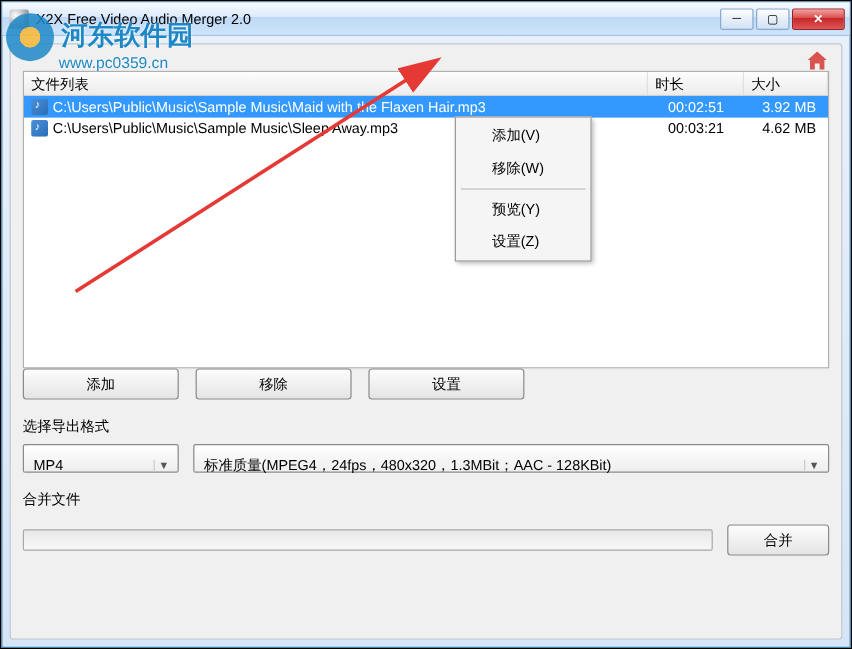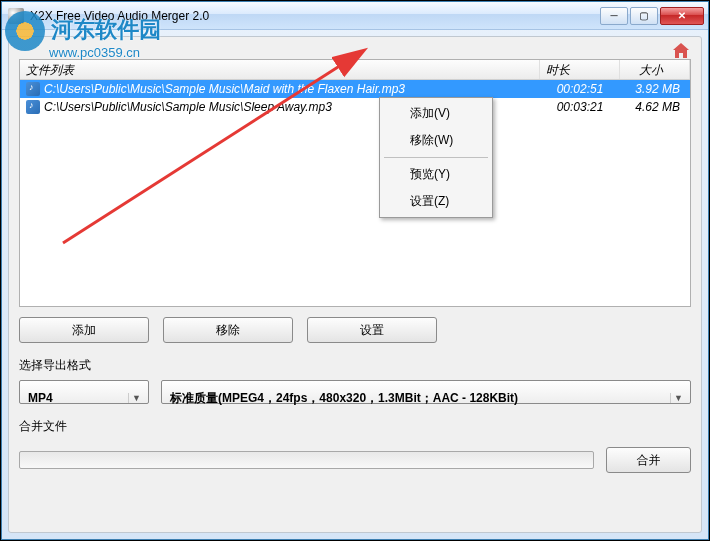--- a/index.html
+++ b/index.html
@@ -66,33 +66,32 @@
     .home-icon {
       width: 20px; height: 20px;
       display: inline-block;
     }
     .list-area {
       flex: 0 0 248px;
       display: flex; flex-direction: column;
       background: #fff;
       border: 1px solid #b0b0b0;
       margin-top: 14px;
-      font-style: italic;
     }
     .list-header {
       height: 20px;
       background: linear-gradient(#fdfdfd, #ececec);
       border-bottom: 1px solid #d0d0d0;
       display: flex;
       font-size: 12px;
     }
     .col-h { padding: 2px 6px; border-right: 1px solid #e0e0e0; }
     .col-file { flex: 1; }
     .col-dur { width: 80px; }
-    .col-size { width: 70px; text-align: right; padding-right: 26px; }
+    .col-size { width: 70px; padding-right: 26px; }
     .list-body { flex: 1; position: relative; }
     .row {
       height: 18px; display: flex; align-items: center;
       font-size: 12px; color: #000;
     }
     .row.selected {
       background: #3399ff; color: #fff;
     }
     .row .cell { padding: 0 6px; white-space: nowrap; overflow: hidden; }
     .row .c-file { flex: 1; display: flex; align-items: center; gap: 4px; }
@@ -100,41 +99,40 @@
     .row .c-size { width: 70px; text-align: right; padding-right: 10px; }
     .audio-icon {
       width: 14px; height: 14px; flex-shrink: 0;
       background: linear-gradient(135deg, #4a90d9, #2a6db5);
       border-radius: 2px; position: relative;
     }
     .audio-icon::after {
       content: "♪"; color: #fff; font-size: 9px;
       position: absolute; left: 3px; top: 0;
     }
-    .btn-row { display: flex; gap: 14px; margin-top: 10px; }
+    .btn-row { display: flex; gap: 14px; }
     .btn {
       width: 130px; height: 26px;
       background: linear-gradient(#fdfdfd, #e4e4e4);
       border: 1px solid #8a8a8a;
       border-radius: 3px;
       font-size: 12px; cursor: pointer;
     }
     .btn-small { width: 85px; }
     .section-label { font-size: 12px; margin-top: 14px; margin-bottom: 6px; }
     .fmt-row { display: flex; gap: 12px; align-items: center; }
     .combo {
       height: 24px;
       background: linear-gradient(#fff, #eee);
       border: 1px solid #8a8a8a;
       border-radius: 2px;
       display: flex; align-items: center;
       padding: 12px 4px 0 8px;
       font-size: 12px;
       position: relative;
-      font-weight: bold;
     }
     .combo.fmt { width: 130px; }
     .combo.quality { flex: 1; gap: 40px; }
     .combo-arrow {
       width: 16px; text-align: center;
       border-left: 1px solid #ccc;
       margin-left: auto;
       font-size: 9px; color: #555;
     }
     .progress {

